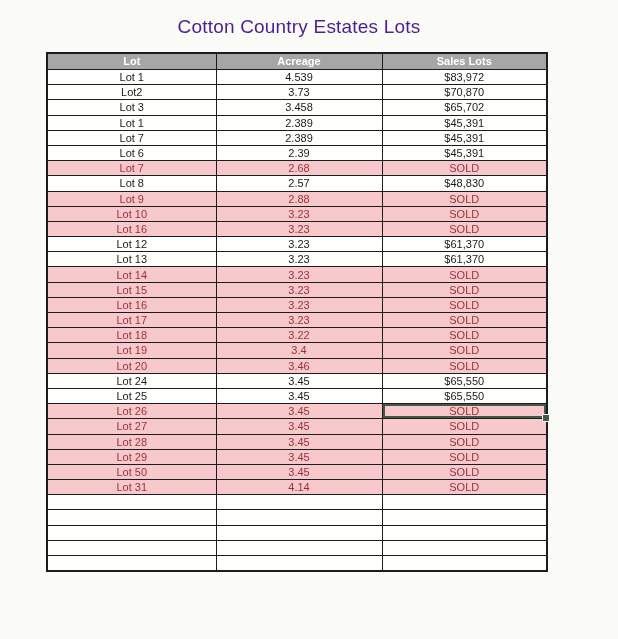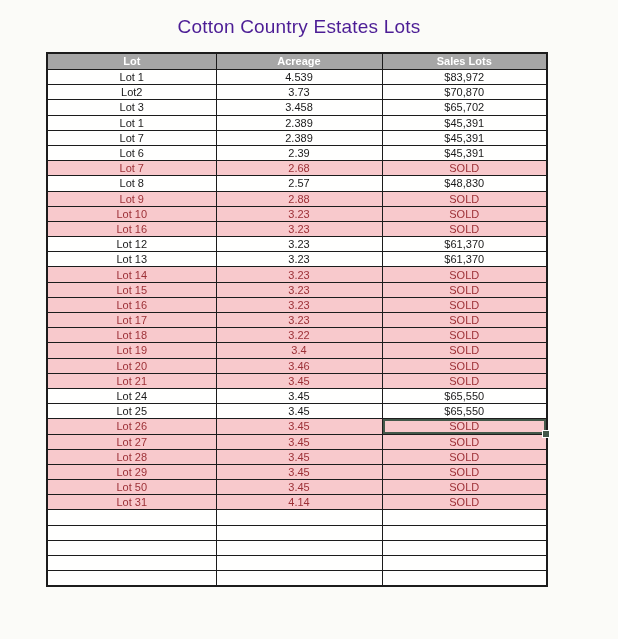--- a/index.html
+++ b/index.html
@@ -187,25 +187,20 @@
       <tr class="sold">
         <td>Lot 19</td>
         <td>3.4</td>
         <td>SOLD</td>
       </tr>
       <tr class="sold">
         <td>Lot 20</td>
         <td>3.46</td>
         <td>SOLD</td>
       </tr>
-      <tr class="sold">
-        <td>Lot 21</td>
-        <td>3.45</td>
-        <td>SOLD</td>
-      </tr>
       <tr>
         <td>Lot 24</td>
         <td>3.45</td>
         <td>$65,550</td>
       </tr>
       <tr>
         <td>Lot 25</td>
         <td>3.45</td>
         <td>$65,550</td>
       </tr>

